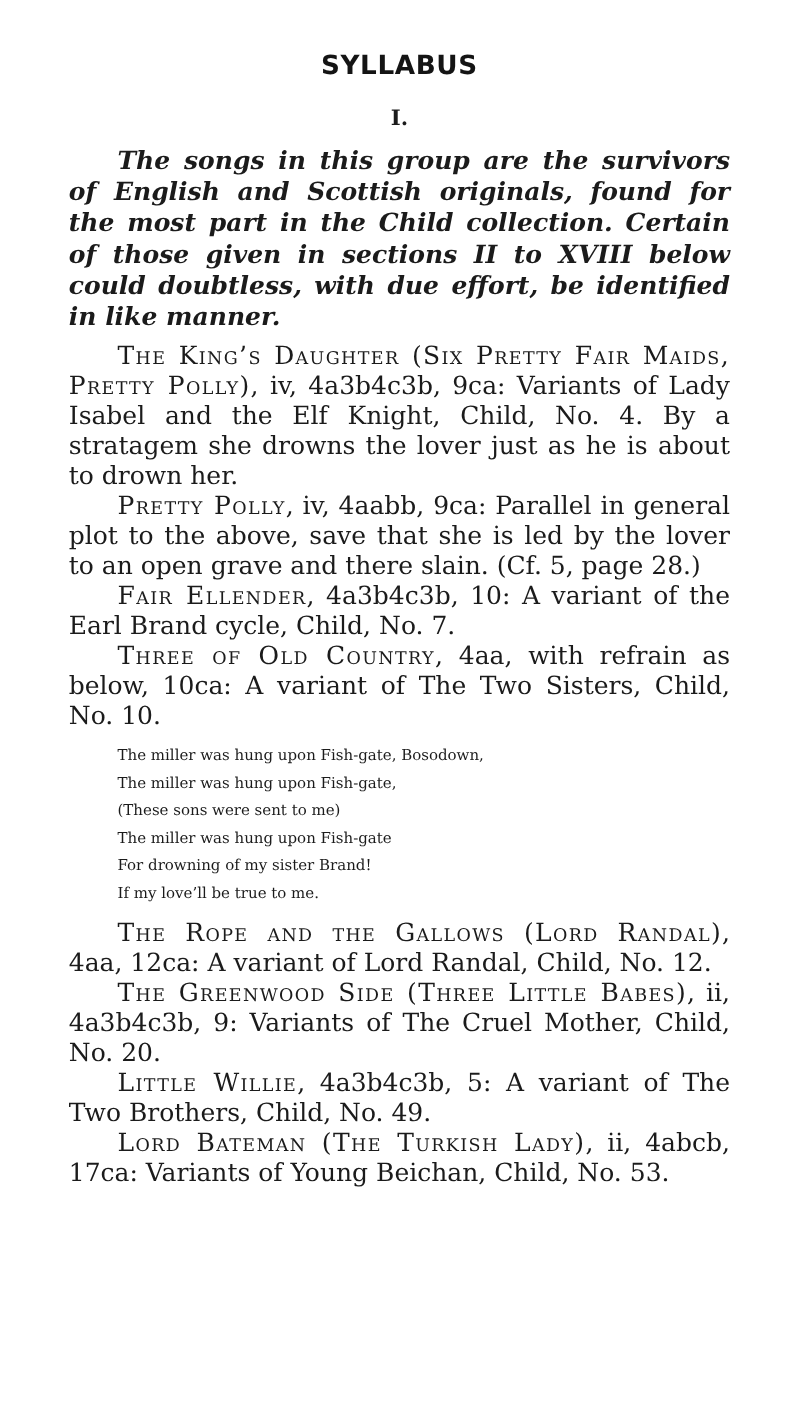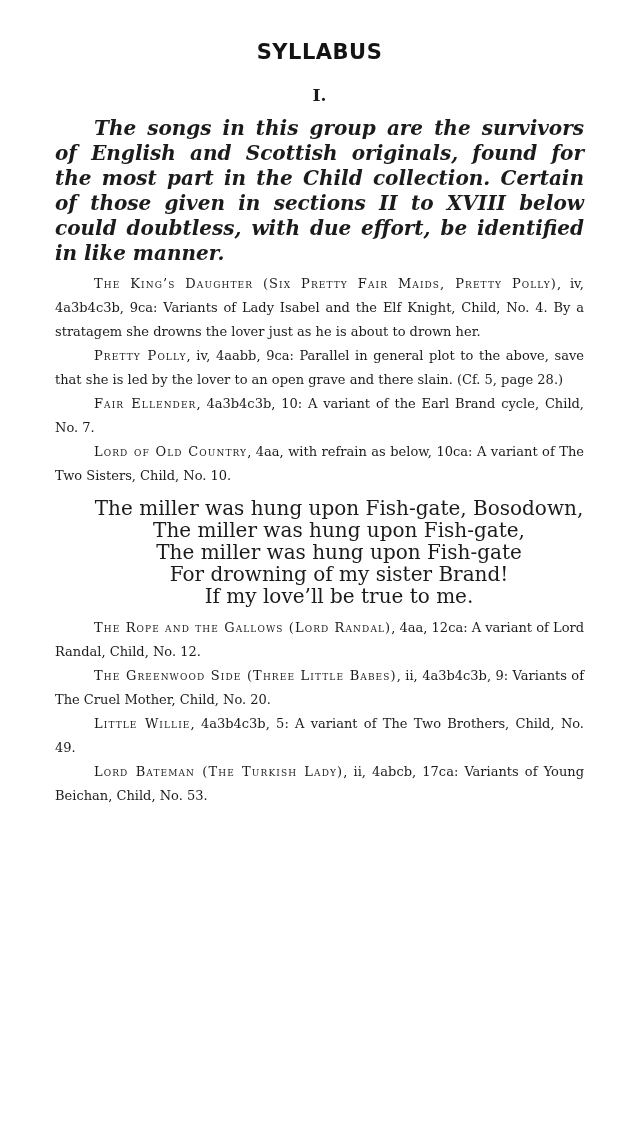--- a/index.html
+++ b/index.html
@@ -40,34 +40,33 @@
     margin: 0 0 6px 0;
     font-style: italic;
     font-weight: 600;
     font-size: 20px;
     line-height: 25px;
     text-align: justify;
     text-indent: 39px;
   }
   .entry {
     margin: 0;
-    font-size: 13px;
+    font-size: 20px;
     line-height: 24px;
     text-align: justify;
     text-indent: 39px;
   }
   .sc {
     font-variant: small-caps;
     letter-spacing: 1.1px;
   }
   .verse {
     margin: 9px 0 9px 39px;
-    font-size: 20px;
+    font-size: 12px;
     line-height: 22px;
-    text-align: center;
   }
   .verse-line {
     white-space: nowrap;
   }
 </style>
 </head>
 <body>
 
 <div class="page">
 
@@ -76,25 +75,26 @@
   <div class="section-num">I.</div>
 
   <p class="intro">The songs in this group are the survivors of English and Scottish originals, found for the most part in the Child collection. Certain of those given in sections II to XVIII below could doubtless, with due effort, be identified in like manner.</p>
 
   <p class="entry"><span class="sc">The King’s Daughter (Six Pretty Fair Maids, Pretty Polly)</span><span>, iv, 4a3b4c3b, 9ca:  Variants of Lady Isabel and the Elf Knight, Child, No. 4.  By a stratagem she drowns the lover just as he is about to drown her.</span></p>
 
   <p class="entry"><span class="sc">Pretty Polly</span><span>, iv, 4aabb, 9ca:  Parallel in general plot to the above, save that she is led by the lover to an open grave and there slain.  (Cf. 5, page 28.)</span></p>
 
   <p class="entry"><span class="sc">Fair Ellender</span><span>, 4a3b4c3b, 10:  A variant of the Earl Brand cycle, Child, No. 7.</span></p>
 
-  <p class="entry"><span class="sc">Lord of Old Country</span><span>, 4aa, with refrain as below, 10ca:  A variant of The Two Sisters, Child, No. 10.</span></p>
+  <p class="entry"><span class="sc">Three of Old Country</span><span>, 4aa, with refrain as below, 10ca:  A variant of The Two Sisters, Child, No. 10.</span></p>
 
   <div class="verse">
     <div class="verse-line">The miller was hung upon Fish-gate, Bosodown,</div>
     <div class="verse-line">The miller was hung upon Fish-gate,</div>
+    <div class="verse-line">(These sons were sent to me)</div>
     <div class="verse-line">The miller was hung upon Fish-gate</div>
     <div class="verse-line">For drowning of my sister Brand!</div>
     <div class="verse-line">If my love’ll be true to me.</div>
   </div>
 
   <p class="entry"><span class="sc">The Rope and the Gallows (Lord Randal)</span><span>, 4aa, 12ca: A variant of Lord Randal, Child, No. 12.</span></p>
 
 
   <p class="entry"><span class="sc">The Greenwood Side (Three Little Babes)</span><span>, ii, 4a3b4c3b, 9:  Variants of The Cruel Mother, Child, No. 20.</span></p>
 

